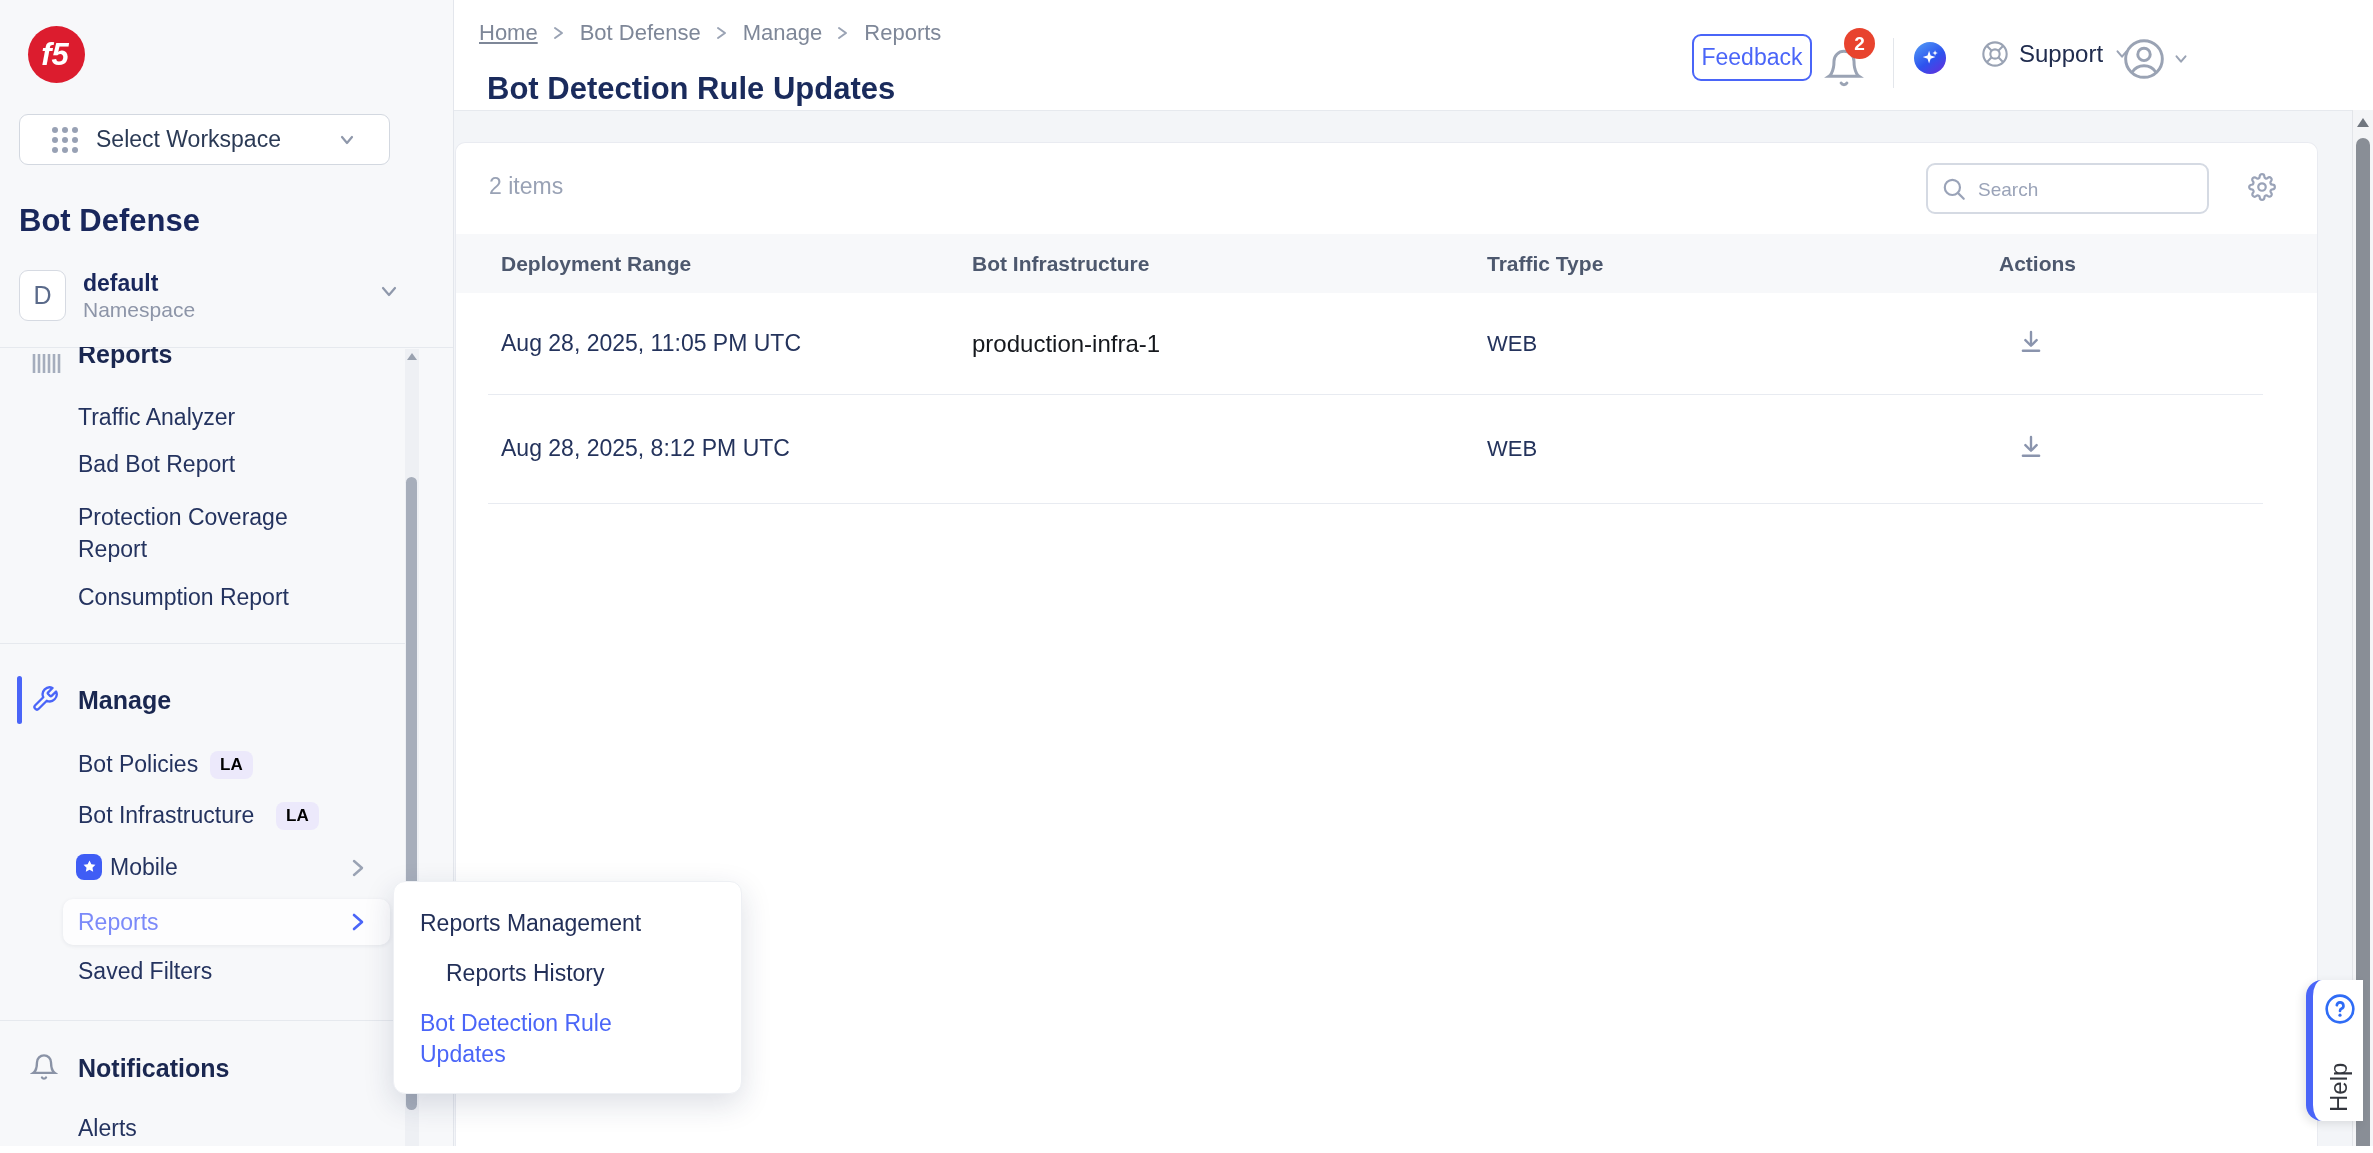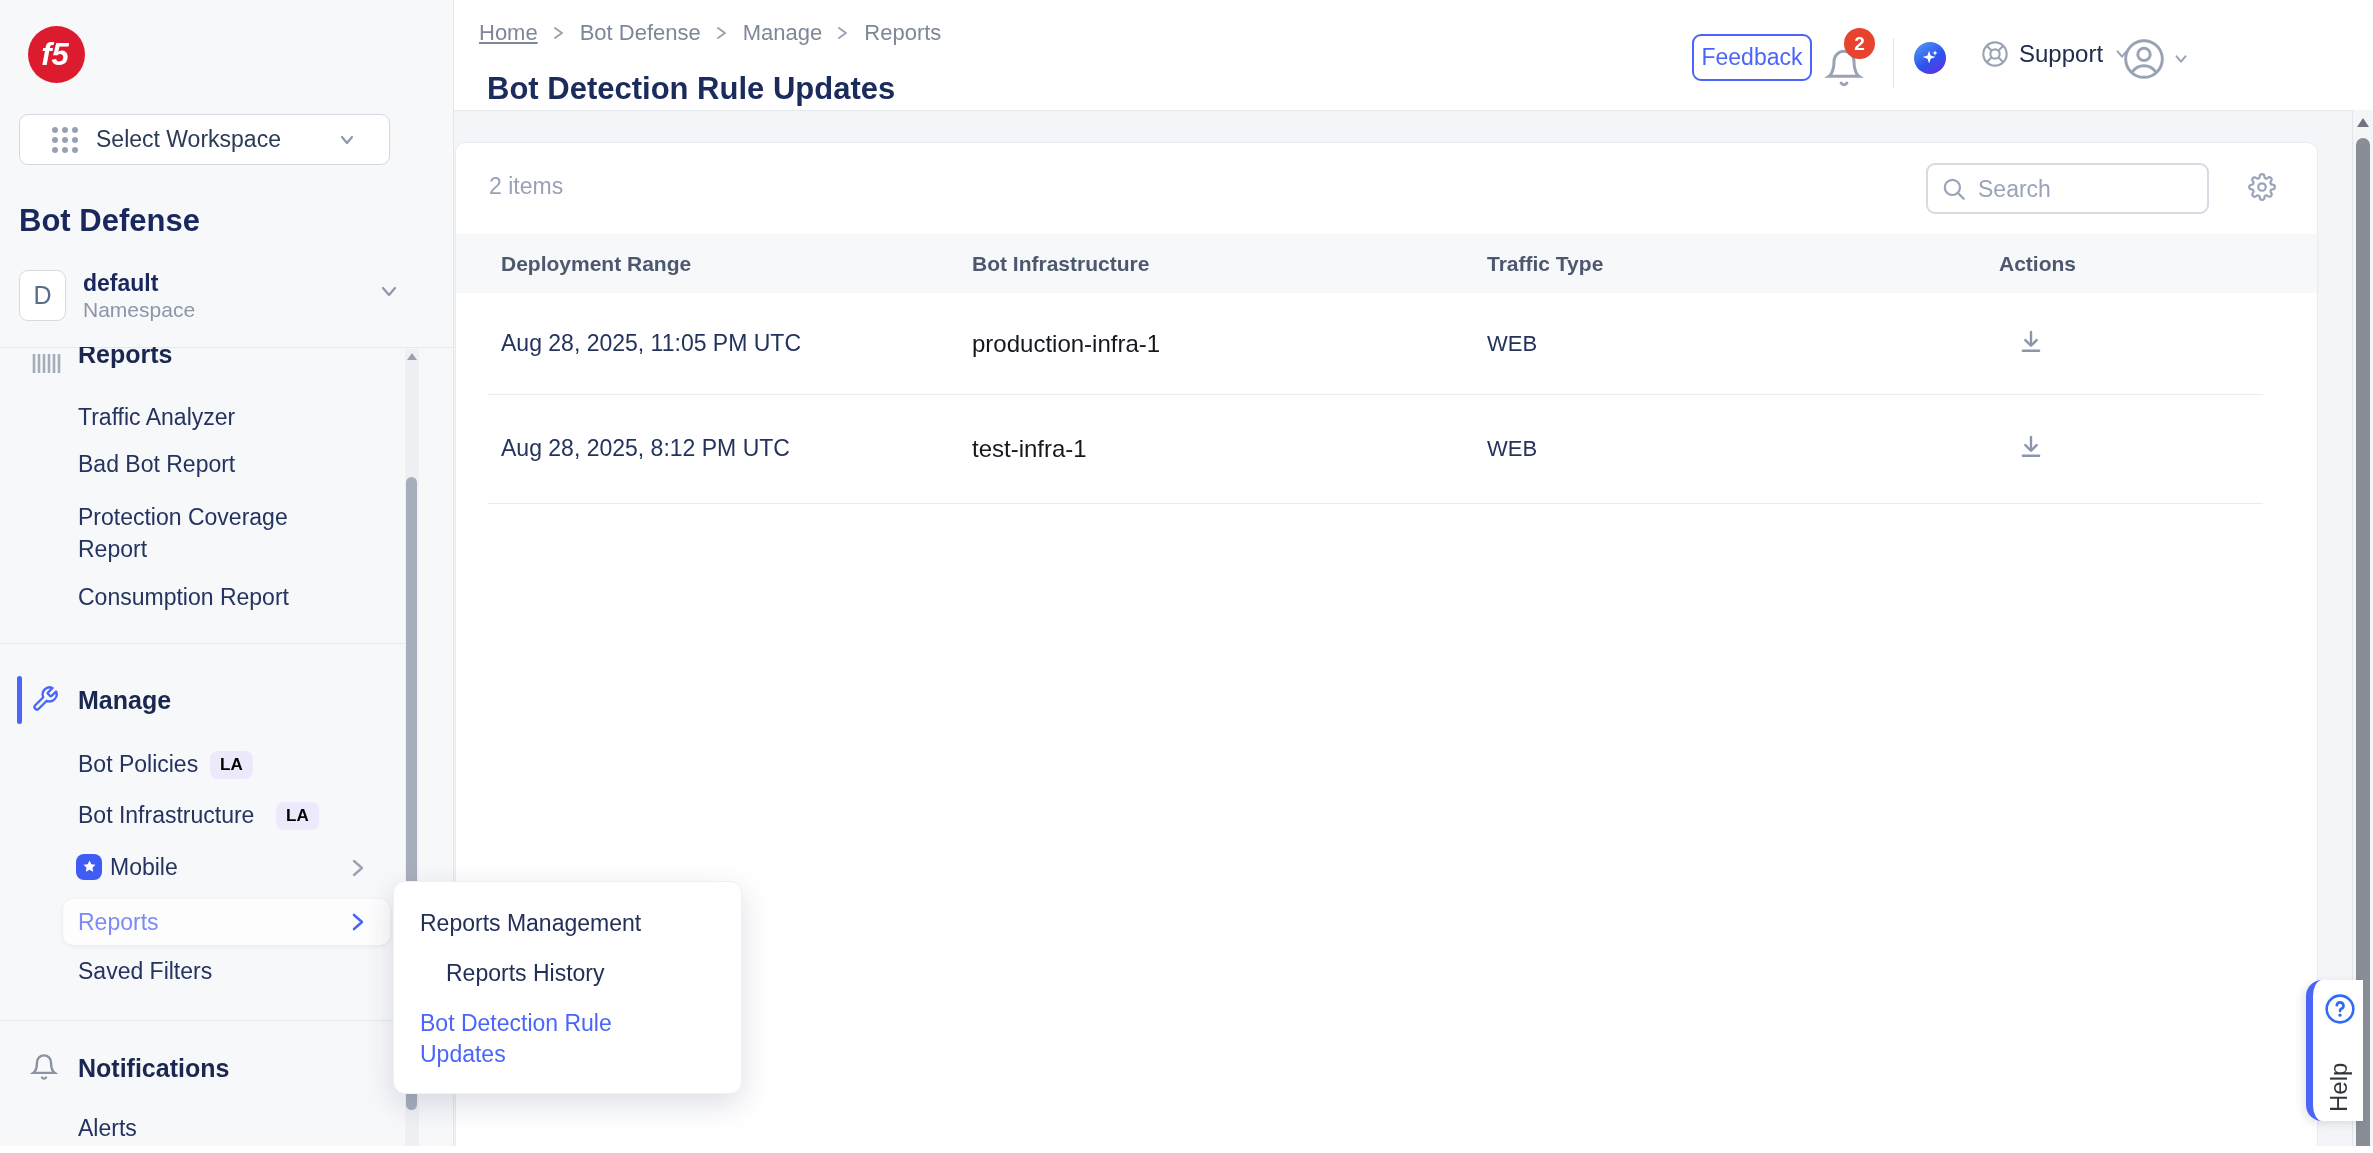--- a/index.html
+++ b/index.html
@@ -49,21 +49,21 @@
   #ai-icon{position:absolute;left:1460px;top:42px;width:32px;height:32px;border-radius:50%;background:linear-gradient(145deg,#55a0f6 0%,#2d53ee 55%,#6b2bd9 100%);display:flex;align-items:center;justify-content:center;cursor:pointer;}
   #support-wrap{position:absolute;left:1527px;top:40px;display:flex;align-items:center;cursor:pointer;}
   #support-wrap .lbl{font-size:24px;color:#202c4e;margin:0 10px;}
   #avatar-wrap{position:absolute;left:1668px;top:37px;display:flex;align-items:center;cursor:pointer;}
 
   
   #card{position:absolute;left:455px;top:142px;width:1863px;height:1011px;background:#fff;border:1px solid #e9ebf1;border-bottom:none;border-radius:10px 10px 0 0;box-sizing:border-box;z-index:3;}
   #items-count{position:absolute;left:33px;top:30px;font-size:23px;color:#99a2b5;}
   #search-box{position:absolute;left:1470px;top:20px;width:283px;height:51px;border:2px solid #d5dae3;border-radius:9px;background:#fff;box-sizing:border-box;}
   #search-box svg{position:absolute;left:13px;top:11px;}
-  #search-input{position:absolute;left:48px;top:3px;width:220px;height:41px;border:none;outline:none;font-size:23px;color:#2b3a55;font-family:inherit;background:transparent;}
+  #search-input{position:absolute;left:48px;top:3px;width:220px;height:41px;border:none;outline:none;font-size:19px;color:#2b3a55;font-family:inherit;background:transparent;}
   #search-input::placeholder{color:#9aa3b8;}
   #gear-btn{position:absolute;left:1786px;top:24px;width:40px;height:40px;display:flex;align-items:center;justify-content:center;cursor:pointer;background:none;border:none;}
   #thead{position:absolute;left:0;top:91px;width:100%;height:59px;background:#f7f8fa;}
   .th{position:absolute;top:0;height:59px;display:flex;align-items:center;font-size:21px;font-weight:bold;color:#4d586e;}
   .trow{position:absolute;left:0;width:100%;}
   .td{position:absolute;top:0;height:100%;display:flex;align-items:center;}
   .td.date{font-size:23px;color:#24335c;}
   .td.infra{font-size:24px;color:#15181d;}
   .td.traffic{font-size:22px;color:#24335c;}
   .row-divider{position:absolute;left:32px;width:1775px;height:1px;background:#e8ebf1;}
@@ -304,21 +304,20 @@
                 <path d="M7.5 10.5L12 15l4.5-4.5"></path>
                 <path d="M5.5 19h13"></path>
               </g>
             </svg></button>
       </div>
     </div>
     <div class="row-divider" style="top:251px;"></div>
 
     <div class="trow" style="top:251px;height:109px;">
       <div class="td date c0">Aug 28, 2025, 8:12 PM UTC</div>
-      <div class="td infra c1">test-infra-1</div>
       <div class="td traffic c2">WEB</div>
       <div class="td c3" style="left:1556px;">
         <button class="dl-btn"><svg width="30" height="30" viewBox="0 0 24 24">
               <g fill="none" stroke="#8a94ad" stroke-width="1.9" stroke-linecap="round" stroke-linejoin="round">
                 <path d="M12 4v10"></path>
                 <path d="M7.5 10.5L12 15l4.5-4.5"></path>
                 <path d="M5.5 19h13"></path>
               </g>
             </svg></button>
       </div>

